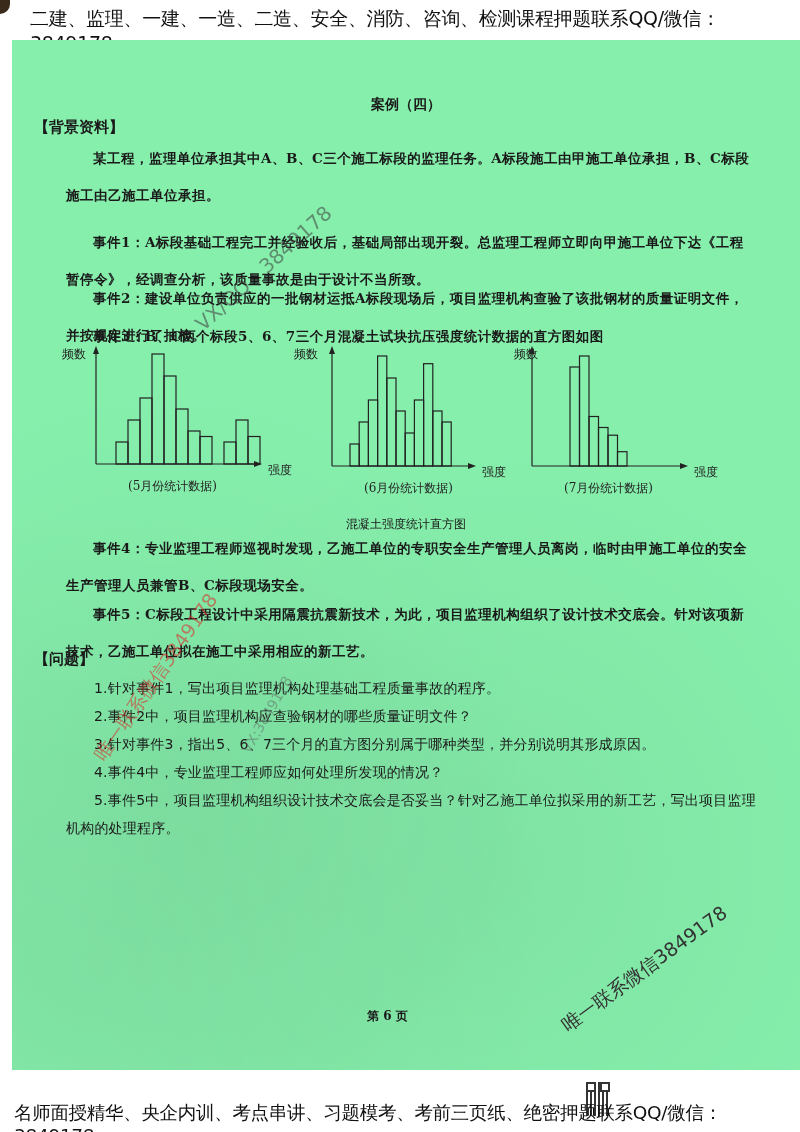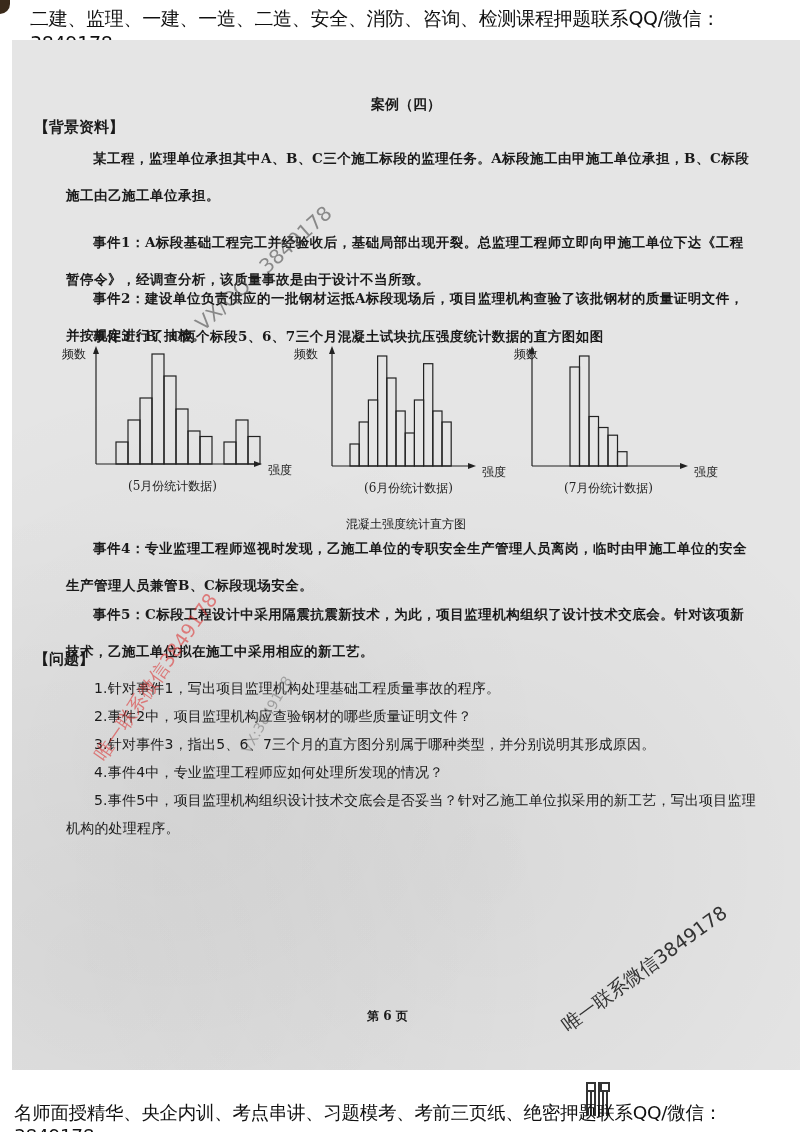--- a/index.html
+++ b/index.html
@@ -17,21 +17,21 @@
     position: absolute; left: 30px; top: 6px;
     font-family: "DejaVu Sans", sans-serif; font-size: 19px; letter-spacing: -0.3px;
     color: #111;
   }
   .corner-mark {
     position: absolute; left: 0; top: 0; width: 10px; height: 14px;
     background: #3a2a1a; border-bottom-right-radius: 10px;
   }
   .page {
     position: absolute; left: 12px; top: 40px; width: 788px; height: 1030px;
-    background: #e5e5e5;
+    background: #86efac;
   }
   .scan-noise {
     position: absolute; inset: 0;
     background:
       radial-gradient(circle at 20% 70%, rgba(0,0,0,0.04), transparent 40%),
       radial-gradient(circle at 60% 80%, rgba(0,0,0,0.05), transparent 45%),
       radial-gradient(circle at 10% 90%, rgba(0,0,0,0.05), transparent 40%);
   }
   .title {
     position: absolute; top: 56px; left: 0; width: 788px; text-align: center;

